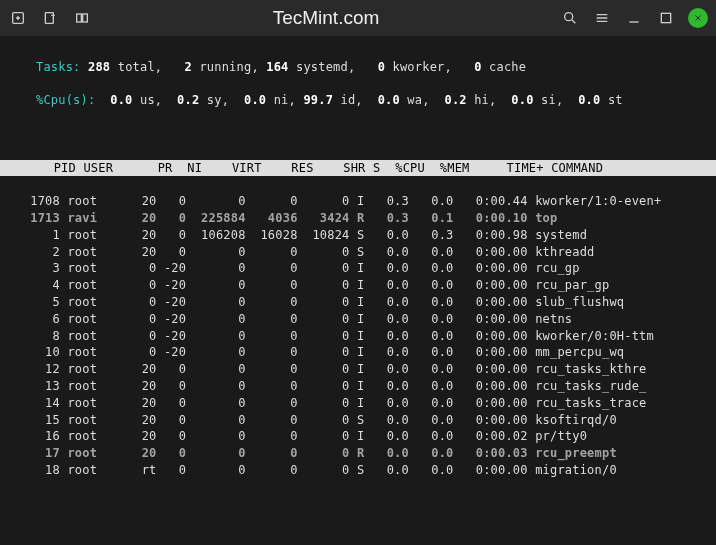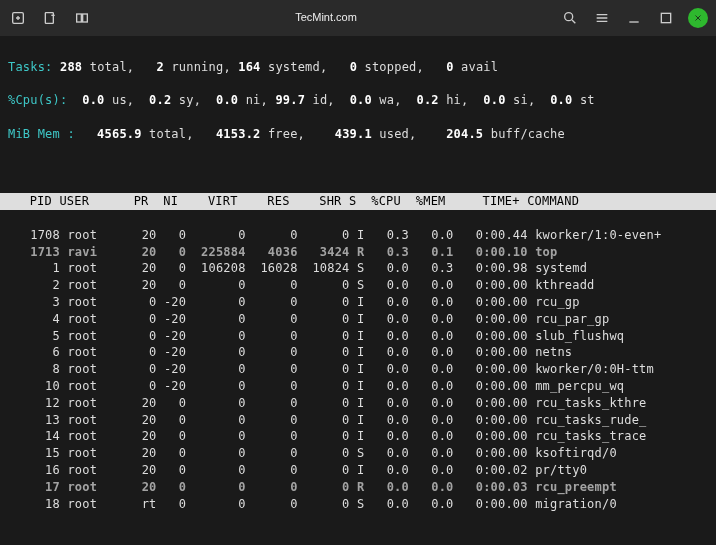--- a/index.html
+++ b/index.html
@@ -18,37 +18,37 @@
       height: 36px;
       display: flex;
       align-items: center;
       justify-content: space-between;
       padding: 0 8px;
       color: #ccc;
     }
     .tb-left, .tb-right { display: flex; gap: 12px; align-items: center; }
     .tb-icon { display: inline-flex; align-items: center; justify-content: center; width: 20px; height: 20px; cursor: pointer; }
     .tb-icon svg { width: 16px; height: 16px; stroke: #ccc; fill: none; stroke-width: 2; }
-    .tb-title { font-size: 11px; color: #eee; font-family: sans-serif; }
+    .tb-title { font-size: 19px; color: #eee; font-family: sans-serif; }
     .tb-close { background: #2eb82e; border-radius: 50%; width: 20px; height: 20px; display: flex; align-items: center; justify-content: center; }
     .tb-close svg { stroke: #1a1a1a; width: 10px; height: 10px; }
     .term {
       padding: 6px 8px;
       white-space: pre;
       letter-spacing: 0.2px;
     }
     .hdr-row {
       background: #dedede;
       color: #000;
-      padding: 0 0;
+      padding: 0 24px;
       margin: 0 -8px;
       white-space: pre;
     }
     .white { color: #fff; font-weight: bold; }
-    .cyan { color: #3ec7c7; }
+    .cyan { color: #3ec7c7; margin-left: 28px; }
     .proc-line { white-space: pre; }
     .bold-row { font-weight: bold; color: #a3a3a3; }
   </style>
 </head>
 <body>
 
 <div class="titlebar">
   <div class="tb-left">
     <span class="tb-icon">
         <svg viewBox="0 0 24 24">
@@ -94,20 +94,19 @@
       </span>
     <span class="tb-icon tb-close">
         <svg viewBox="0 0 24 24">
           <path d="M6 6l12 12M18 6L6 18"></path>
         </svg>
       </span>
   </div>
 </div>
 
 <div class="term">
-<div><span class="cyan">Tasks:</span> <span class="white">288</span><span> total,</span>   <span class="white">2</span><span> running,</span> <span class="white">164</span><span> systemd,</span>   <span class="white">0</span><span> stopped,</span>   <span class="white">0</span><span> avail</span></div>
+<div><span class="cyan">Tasks:</span> <span class="white">288</span><span> total,</span>   <span class="white">2</span><span> running,</span> <span class="white">164</span><span> systemd,</span>   <span class="white">0</span><span> kworker,</span>   <span class="white">0</span><span> cache</span></div>
 <div><span class="cyan">%Cpu(s):</span>  <span class="white">0.0</span><span> us,</span>  <span class="white">0.2</span><span> sy,</span>  <span class="white">0.0</span><span> ni,</span> <span class="white">99.7</span><span> id,</span>  <span class="white">0.0</span><span> wa,</span>  <span class="white">0.2</span><span> hi,</span>  <span class="white">0.0</span><span> si,</span>  <span class="white">0.0</span><span> st</span></div>
-<div><span class="cyan">MiB Mem :</span>   <span class="white">4565.9</span><span> total,</span>   <span class="white">4153.2</span><span> free,</span>    <span class="white">439.1</span><span> used,</span>    <span class="white">204.5</span><span> buff/cache</span></div>
 <div>&nbsp;</div>
 <div class="hdr-row" id="hdr-row">    PID USER      PR  NI    VIRT    RES    SHR S  %CPU  %MEM     TIME+ COMMAND                                                                                </div>
 <div id="proc-list"><div class="proc-line">   1708 root      20   0       0      0      0 I   0.3   0.0   0:00.44 kworker/1:0-even+</div><div class="proc-line bold-row">   1713 ravi      20   0  225884   4036   3424 R   0.3   0.1   0:00.10 top</div><div class="proc-line">      1 root      20   0  106208  16028  10824 S   0.0   0.3   0:00.98 systemd</div><div class="proc-line">      2 root      20   0       0      0      0 S   0.0   0.0   0:00.00 kthreadd</div><div class="proc-line">      3 root       0 -20       0      0      0 I   0.0   0.0   0:00.00 rcu_gp</div><div class="proc-line">      4 root       0 -20       0      0      0 I   0.0   0.0   0:00.00 rcu_par_gp</div><div class="proc-line">      5 root       0 -20       0      0      0 I   0.0   0.0   0:00.00 slub_flushwq</div><div class="proc-line">      6 root       0 -20       0      0      0 I   0.0   0.0   0:00.00 netns</div><div class="proc-line">      8 root       0 -20       0      0      0 I   0.0   0.0   0:00.00 kworker/0:0H-ttm</div><div class="proc-line">     10 root       0 -20       0      0      0 I   0.0   0.0   0:00.00 mm_percpu_wq</div><div class="proc-line">     12 root      20   0       0      0      0 I   0.0   0.0   0:00.00 rcu_tasks_kthre</div><div class="proc-line">     13 root      20   0       0      0      0 I   0.0   0.0   0:00.00 rcu_tasks_rude_</div><div class="proc-line">     14 root      20   0       0      0      0 I   0.0   0.0   0:00.00 rcu_tasks_trace</div><div class="proc-line">     15 root      20   0       0      0      0 S   0.0   0.0   0:00.00 ksoftirqd/0</div><div class="proc-line">     16 root      20   0       0      0      0 I   0.0   0.0   0:00.02 pr/tty0</div><div class="proc-line bold-row">     17 root      20   0       0      0      0 R   0.0   0.0   0:00.03 rcu_preempt</div><div class="proc-line">     18 root      rt   0       0      0      0 S   0.0   0.0   0:00.00 migration/0</div></div>
 
 </div>
 
 </body></html>

